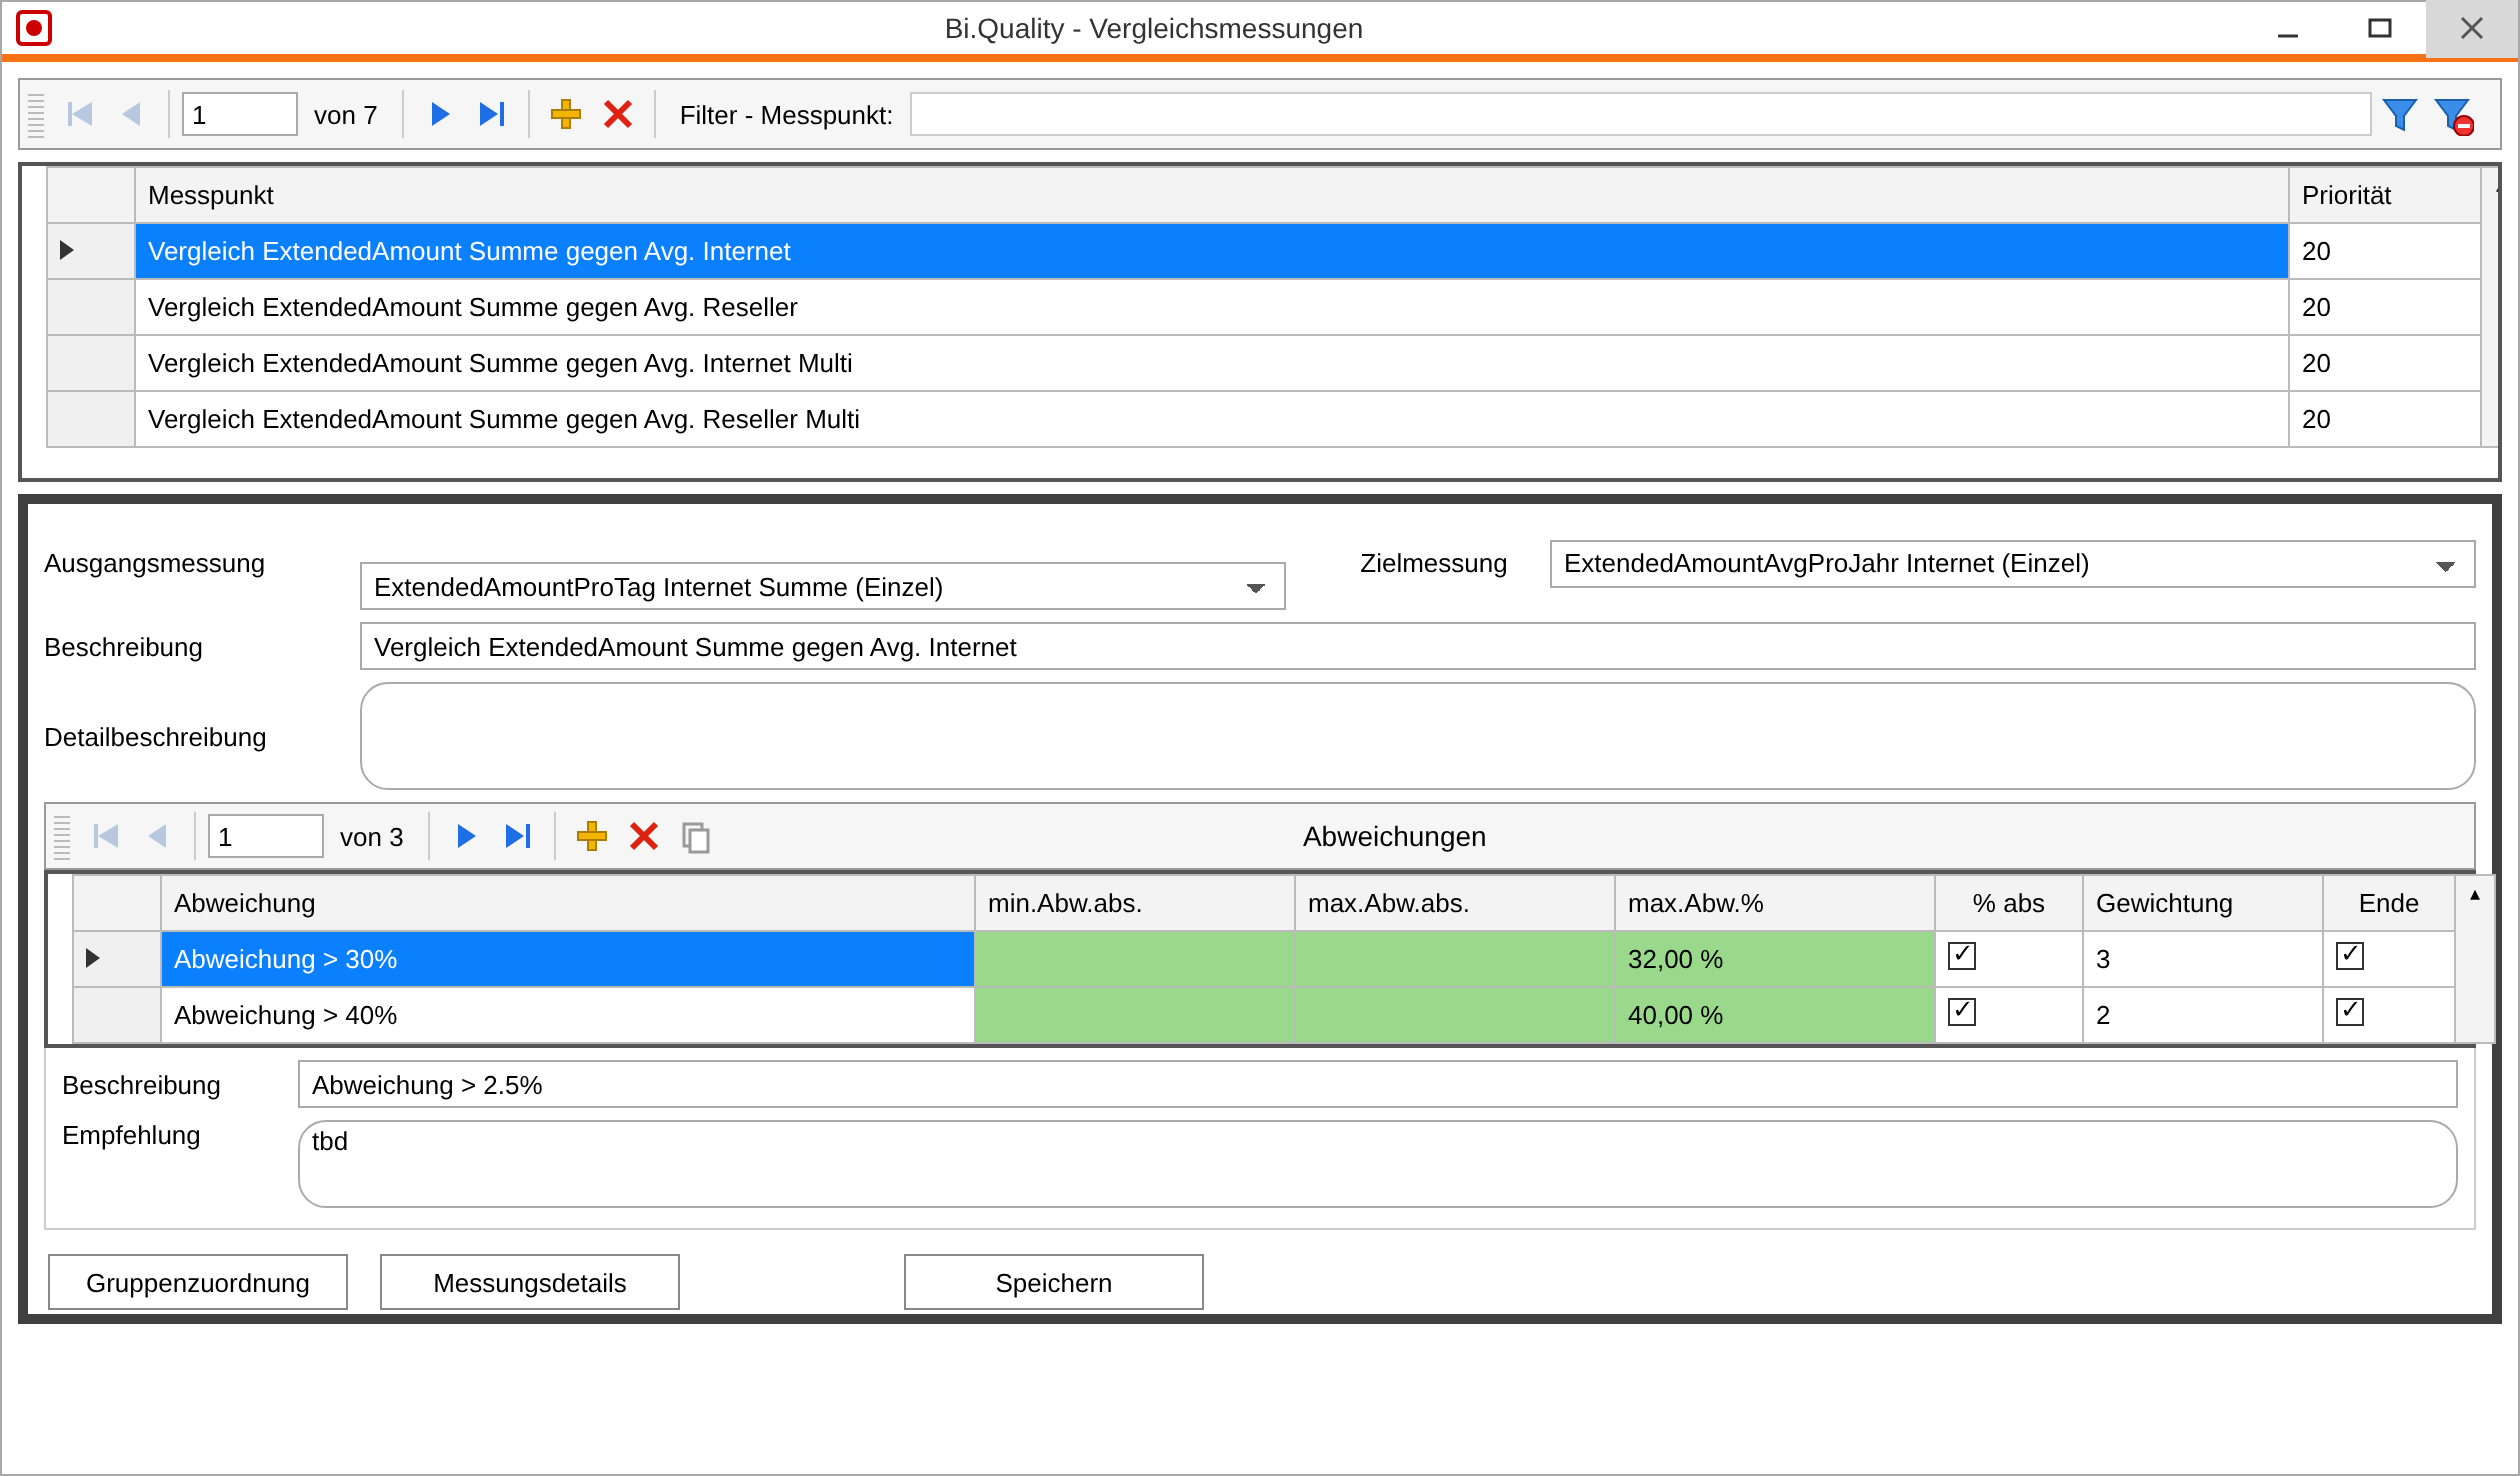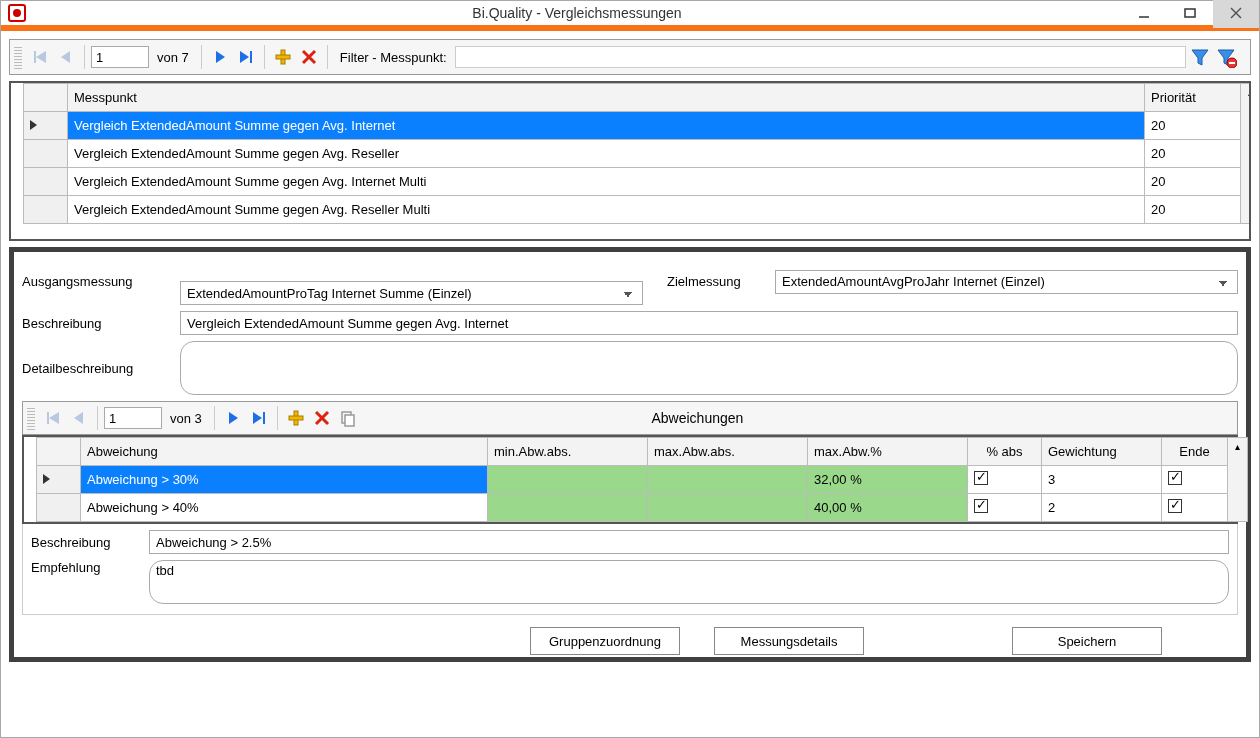--- a/index.html
+++ b/index.html
@@ -16,21 +16,21 @@
     border: 1px solid #a8a8a8;
     background: #fff;
     display: flex;
     flex-direction: column;
   }
   .titlebar {
     height: 30px;
     background: #fff;
     display: flex;
     align-items: center;
-    border-bottom: 6px solid #f97316;
+    border-bottom: 4px solid #f97316;
   }
   .titlebar-icon {
     width: 20px; height: 20px;
     margin: 0 6px;
     display:flex; align-items:center; justify-content:center;
   }
   .titlebar-title {
     flex:1;
     text-align:center;
     font-size:14px;
@@ -174,23 +174,22 @@
   .chk.checked::after {
     content:"✓"; position:absolute; top:-3px; left:1px; font-size:13px; color:#000;
   }
   .footer-form {
     padding:6px 8px 4px 8px;
     border:1px solid #999;
     border-top:none;
   }
   .bottom-buttons {
     display:flex;
-    gap:34px;
+    gap:16px;
     padding:6px 2px 2px 2px;
-    justify-content:flex-end;
   }
   .btn {
     min-width:150px;
     height:28px;
     border:1px solid #888;
     background:#fff;
     font-size:13px;
     font-family:inherit;
     cursor:pointer;
   }
@@ -333,21 +332,21 @@
       </tbody>
         </table>
     </div>
 
     <div class="form-area">
       <div class="form-row">
         <span class="form-label">Ausgangsmessung</span>
         <select class="form-select" style="flex:1;margin-top:23px;">
           <option>ExtendedAmountProTag Internet Summe (Einzel)</option>
         </select>
-        <span class="form-label" style="width:100px; text-align:left; margin-left:16px;">Zielmessung</span>
+        <span class="form-label" style="width:100px; text-align:center; margin-left:16px;">Zielmessung</span>
         <select class="form-select" style="flex:1;">
           <option>ExtendedAmountAvgProJahr Internet (Einzel)</option>
         </select>
       </div>
       <div class="form-row">
         <span class="form-label">Beschreibung</span>
         <input class="form-input" style="flex: 1 1 0%;" value="Vergleich ExtendedAmount Summe gegen Avg. Internet">
       </div>
       <div class="form-row" style="align-items:center;">
         <span class="form-label">Detailbeschreibung</span>

